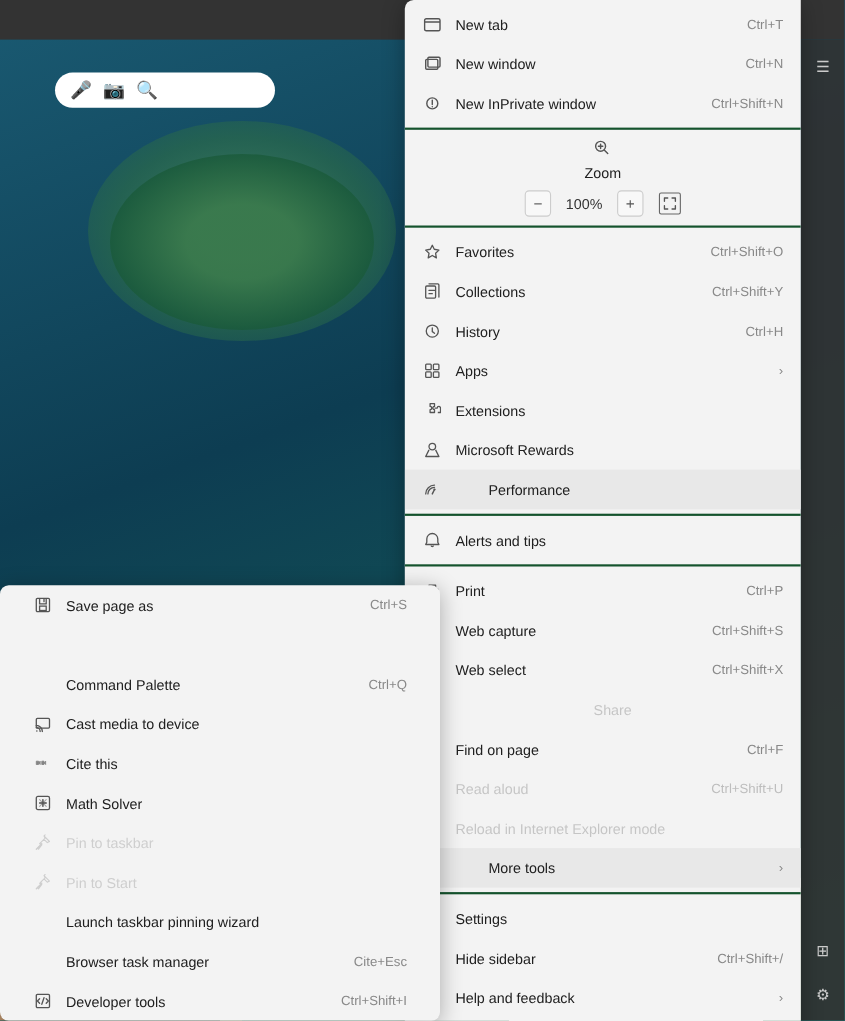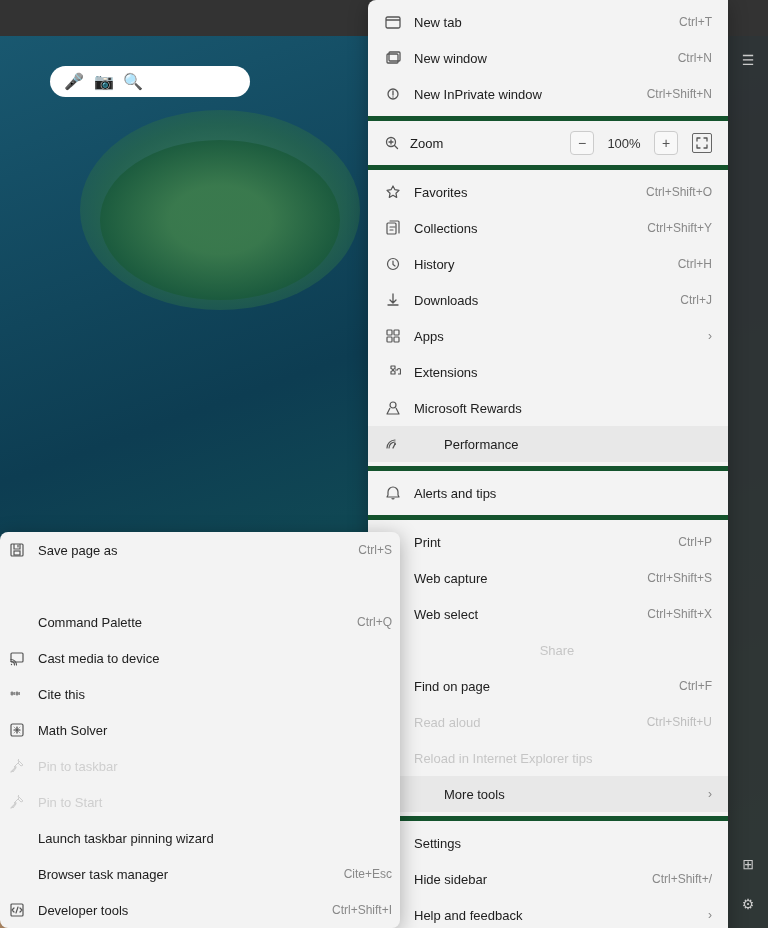--- a/index.html
+++ b/index.html
@@ -110,21 +110,21 @@
       right: 40px;
       width: 360px;
       background: #f3f3f3;
       border-radius: 8px 0 8px 8px;
       box-shadow: 0 4px 20px rgba(0,0,0,0.3);
       overflow: hidden;
       z-index: 100;
     }
 
     .menu-section {
-      border-bottom: 5px solid #14532d;
+      border-bottom: 2px solid #14532d;
       padding: 4px 0;
     }
 
     .menu-item {
       display: flex;
       align-items: center;
       padding: 7px 16px;
       cursor: pointer;
       gap: 12px;
       min-height: 36px;
@@ -161,20 +161,21 @@
       font-size: 12px;
     }
 
     
     .zoom-row {
       display: flex;
       align-items: center;
       padding: 4px 16px;
       gap: 8px;
       min-height: 36px;
+      flex-direction: column;
     }
     .zoom-label {
       flex: 1;
       color: #202020;
       font-size: 13px;
     }
     .zoom-control {
       display: flex;
       align-items: center;
       gap: 10px;
@@ -226,21 +227,21 @@
       background: #f3f3f3;
       border-radius: 8px;
       box-shadow: 0 4px 20px rgba(0,0,0,0.3);
       overflow: hidden;
       z-index: 101;
     }
 
     .sub-menu-item {
       display: flex;
       align-items: center;
-      padding: 8px 8px;
+      padding: 8px 30px;
       cursor: pointer;
       gap: 12px;
       min-height: 36px;
     }
     .sub-menu-icon {
       width: 18px;
       height: 18px;
       display: flex;
       align-items: center;
       justify-content: center;
@@ -404,30 +405,20 @@
             <circle cx="8" cy="8" r="5.5" stroke="#555" stroke-width="1.2"></circle>
             <path d="M8 5v3.5l2 1.5" stroke="#555" stroke-width="1.2" stroke-linecap="round"></path>
           </svg>
       </div>
       <span class="menu-item-label">History</span>
       <span class="menu-item-shortcut">Ctrl+H</span>
     </div>
     <div class="menu-item">
       <div class="menu-item-icon">
         <svg width="16" height="16" viewBox="0 0 16 16" fill="none">
-            <path d="M8 2v8M5 8l3 3 3-3" stroke="#555" stroke-width="1.3" stroke-linecap="round" stroke-linejoin="round"></path>
-            <path d="M3 13h10" stroke="#555" stroke-width="1.3" stroke-linecap="round"></path>
-          </svg>
-      </div>
-      <span class="menu-item-label">Downloads</span>
-      <span class="menu-item-shortcut">Ctrl+J</span>
-    </div>
-    <div class="menu-item">
-      <div class="menu-item-icon">
-        <svg width="16" height="16" viewBox="0 0 16 16" fill="none">
             <rect x="2" y="2" width="5" height="5" rx="0.8" stroke="#555" stroke-width="1.2"></rect>
             <rect x="9" y="2" width="5" height="5" rx="0.8" stroke="#555" stroke-width="1.2"></rect>
             <rect x="2" y="9" width="5" height="5" rx="0.8" stroke="#555" stroke-width="1.2"></rect>
             <rect x="9" y="9" width="5" height="5" rx="0.8" stroke="#555" stroke-width="1.2"></rect>
           </svg>
       </div>
       <span class="menu-item-label">Apps</span>
       <span class="menu-item-shortcut"></span>
       <span class="menu-item-arrow">›</span>
     </div>
@@ -544,21 +535,21 @@
       <span class="menu-item-label dimmed">Read aloud</span>
       <span class="menu-item-shortcut">Ctrl+Shift+U</span>
     </div>
     <div class="menu-item" style="opacity:0.5;">
       <div class="menu-item-icon">
         <svg width="16" height="16" viewBox="0 0 16 16" fill="none">
             <circle cx="8" cy="8" r="5.5" stroke="#999" stroke-width="1.2"></circle>
             <path d="M5 8h6M8 5l3 3-3 3" stroke="#999" stroke-width="1.2" stroke-linecap="round" stroke-linejoin="round"></path>
           </svg>
       </div>
-      <span class="menu-item-label dimmed">Reload in Internet Explorer tips</span>
+      <span class="menu-item-label dimmed">Reload in Internet Explorer mode</span>
       <span class="menu-item-shortcut"></span>
     </div>
     <div class="menu-item highlighted">
       <div class="menu-item-icon">
         <svg width="16" height="16" viewBox="0 0 16 16" fill="none">
             <path d="M8 2l1.5 1.5L11 2l1 1-1.5 1.5L12 6l-1 1-1.5-1.5L8 7 7 6l1.5-1.5L7 3l1-1z" stroke="#555" stroke-width="1.1" stroke-linejoin="round"></path>
             <path d="M3 11l5-5" stroke="#555" stroke-width="1.5" stroke-linecap="round"></path>
             <rect x="1" y="10" width="4" height="4" rx="0.5" stroke="#555" stroke-width="1.2"></rect>
           </svg>
       </div>

